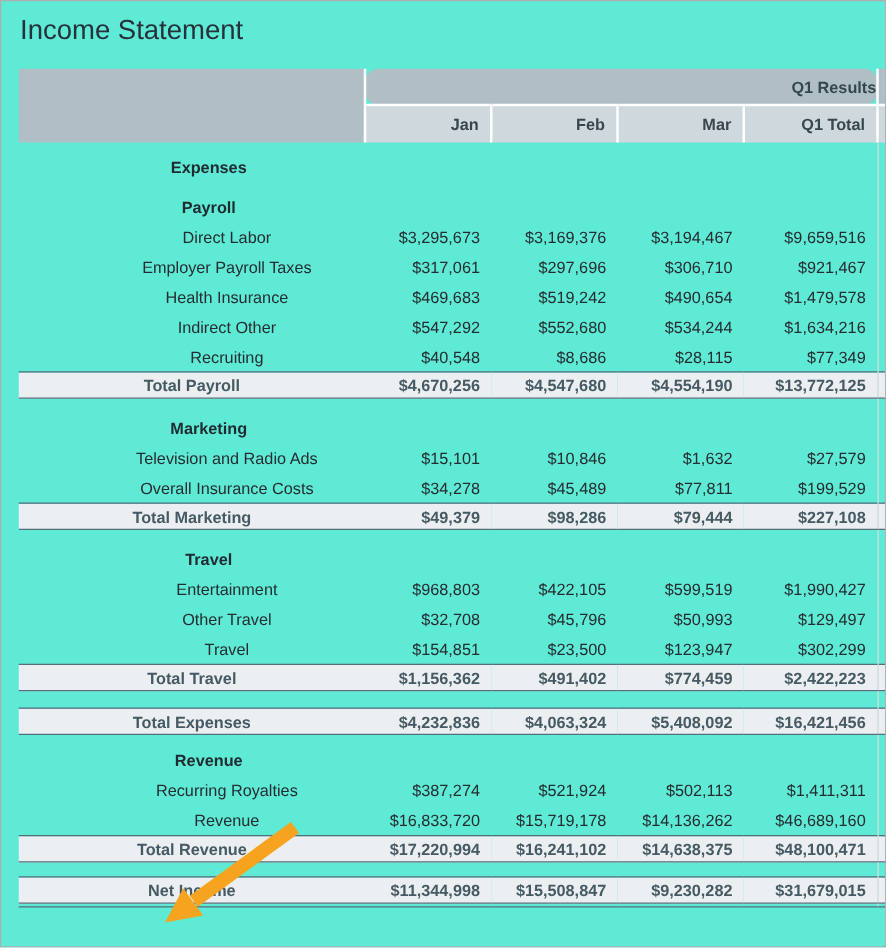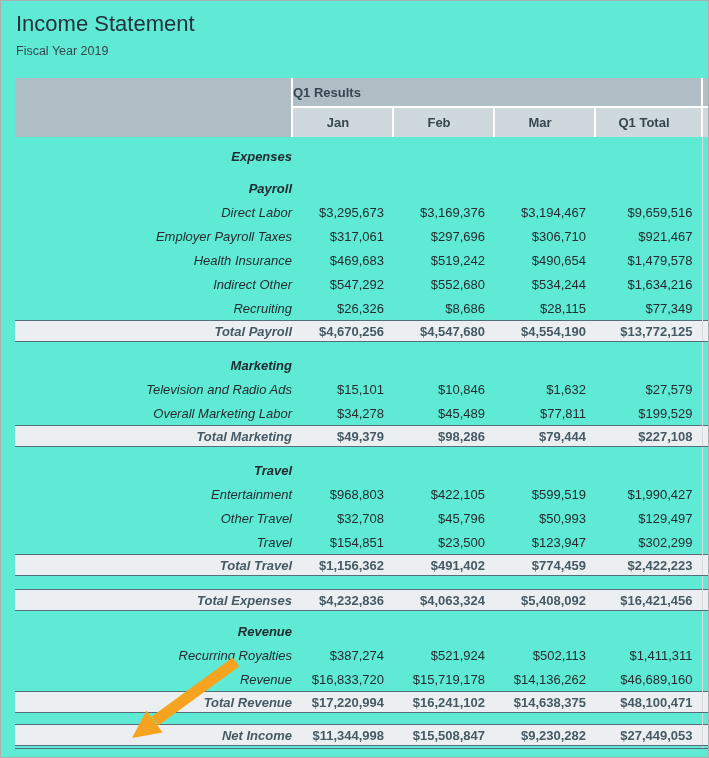--- a/index.html
+++ b/index.html
@@ -34,39 +34,39 @@
   col.c-label{width:277px;}
   col.c-jan,col.c-feb,col.c-mar{width:101px;}
   col.c-q1{width:107px;}
   col.c-sliver{width:8px;}
 
   
   tr.group-row th{height:28px;padding:0;}
   th.corner{background:#b0bec5;}
   th.group{
     background:#b0bec5;color:#37474f;font-weight:700;
-    text-align:left;border-left:2px solid #fff;font-size:13px;
+    text-align:right;border-left:2px solid #fff;font-size:13px;border-radius:11px;
   }
   th.hsliver-dark{background:#b0bec5;border-left:2px solid #fff;}
   tr.cols-row th{height:29px;padding:0;}
   tr.cols-row th.colh{
     background:#cfd8dc;color:#37474f;font-weight:700;
-    padding-right:9px;
+    text-align:right;padding-right:9px;
     border-left:2px solid #fff;border-top:2px solid #fff;
   }
   th.hsliver-light{background:#cfd8dc;border-left:2px solid #fff;border-top:2px solid #fff;}
 
   
   td{padding:0;}
   td.edge{border-left:1px solid #d8dbdd;}
   tr.sp8 td{height:8px;} tr.sp9 td{height:9px;} tr.sp11 td{height:11px;}
   tr.sp12 td{height:12px;} tr.sp13 td{height:13px;}
   tr.section td{height:23px;}
   tr.detail td{height:24px;}
-  td.lbl{text-align:right;font-style:italic;}
+  td.lbl{text-align:center;}
   td.num{text-align:right;padding-right:9px;color:#262c31;}
   .ind-section{padding-left:27px;font-weight:700;color:#212b32;}
   .ind-detail{padding-left:56px;color:#262c31;}
   tr.total td{
     height:20px;
     background:#eceff1;
     border-top:1px solid #546e7a;
     border-bottom:1px solid #546e7a;
     color:#455a64;font-weight:700;
   }
@@ -74,21 +74,20 @@
   tr.total td.num{color:#455a64;text-align:right;}
   tr.dbl td{height:2px;border-bottom:1px solid #546e7a;}
 
   .arrow-svg{position:absolute;left:123px;top:653px;pointer-events:none;}
 </style>
 </head>
 <body>
 
 <div class="screen">
   <h1 class="page-title">Income Statement</h1>
-  <div class="page-subtitle">Fiscal Year 2019</div>
 
   <table class="report">
     <colgroup>
       <col class="c-label">
         <col class="c-jan">
         <col class="c-feb">
         <col class="c-mar">
         <col class="c-q1">
         <col class="c-sliver">
     </colgroup>
@@ -161,21 +160,21 @@
       <tr class="detail">
         <td class="lbl ind-detail">Indirect Other</td>
         <td class="num">$547,292</td>
         <td class="num">$552,680</td>
         <td class="num">$534,244</td>
         <td class="num">$1,634,216</td>
         <td class="edge"></td>
       </tr>
       <tr class="detail">
         <td class="lbl ind-detail">Recruiting</td>
-        <td class="num">$26,326</td>
+        <td class="num">$40,548</td>
         <td class="num">$8,686</td>
         <td class="num">$28,115</td>
         <td class="num">$77,349</td>
         <td class="edge"></td>
       </tr>
       <tr class="total">
         <td class="lbl">Total Payroll</td>
         <td class="num">$4,670,256</td>
         <td class="num">$4,547,680</td>
         <td class="num">$4,554,190</td>
@@ -198,21 +197,21 @@
       </tr>
       <tr class="detail">
         <td class="lbl ind-detail">Television and Radio Ads</td>
         <td class="num">$15,101</td>
         <td class="num">$10,846</td>
         <td class="num">$1,632</td>
         <td class="num">$27,579</td>
         <td class="edge"></td>
       </tr>
       <tr class="detail">
-        <td class="lbl ind-detail">Overall Marketing Labor</td>
+        <td class="lbl ind-detail">Overall Insurance Costs</td>
         <td class="num">$34,278</td>
         <td class="num">$45,489</td>
         <td class="num">$77,811</td>
         <td class="num">$199,529</td>
         <td class="edge"></td>
       </tr>
       <tr class="total">
         <td class="lbl">Total Marketing</td>
         <td class="num">$49,379</td>
         <td class="num">$98,286</td>
@@ -322,21 +321,21 @@
       <tr class="sp11">
           <td colspan="5"></td>
           <td class="edge"></td>
         </tr>
 
       <tr class="total">
         <td class="lbl">Net Income</td>
         <td class="num">$11,344,998</td>
         <td class="num">$15,508,847</td>
         <td class="num">$9,230,282</td>
-        <td class="num">$27,449,053</td>
+        <td class="num">$31,679,015</td>
         <td class="edge"></td>
       </tr>
       <tr class="dbl">
         <td colspan="5"></td>
           <td class="edge"></td>
       </tr>
     </tbody>
   </table>
 
   <svg class="arrow-svg" width="118" height="92" viewBox="0 0 118 92">

